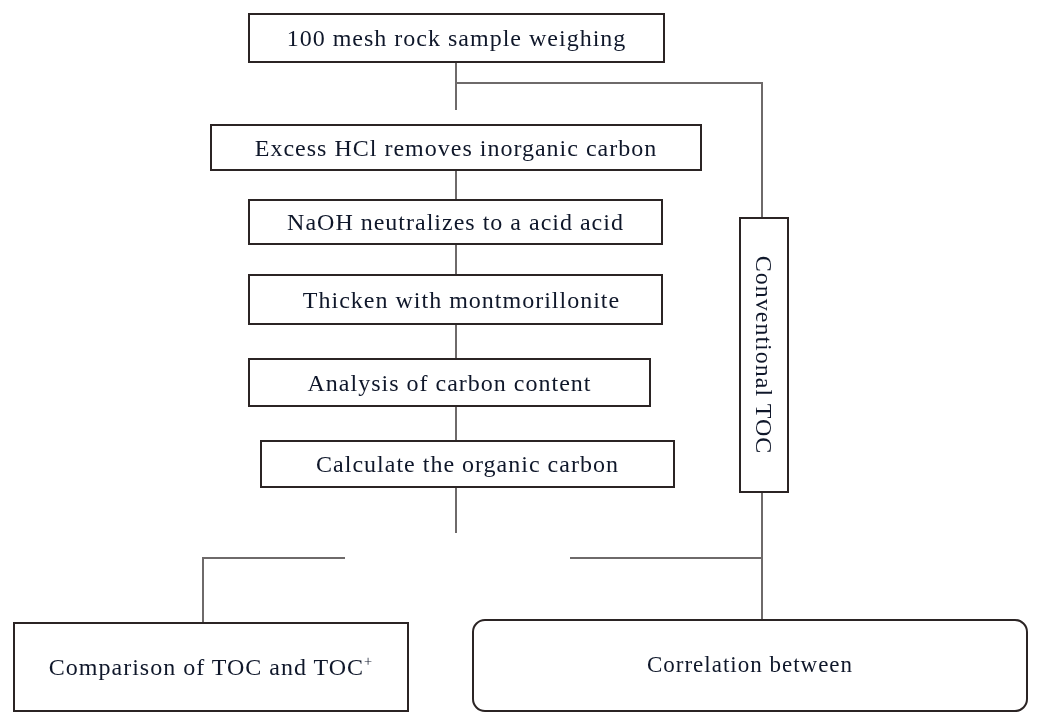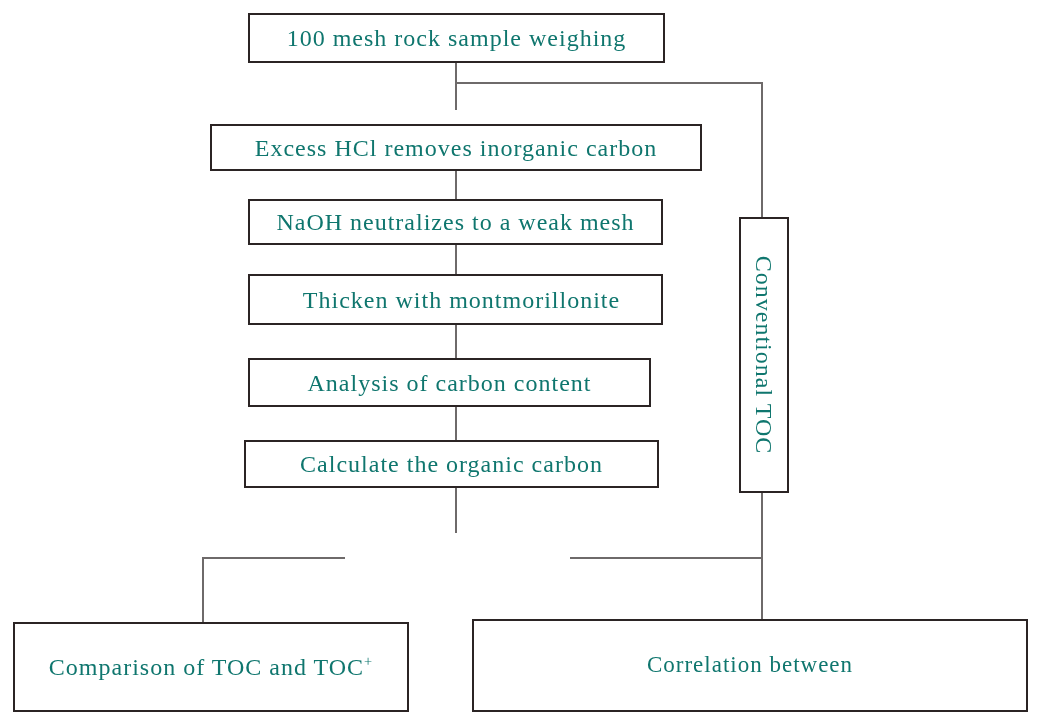--- a/index.html
+++ b/index.html
@@ -6,21 +6,21 @@
     margin: 0;
     padding: 0;
     background: #ffffff;
   }
   #canvas {
     position: relative;
     width: 1043px;
     height: 728px;
     background: #ffffff;
     font-family: "Liberation Serif", "DejaVu Serif", serif;
-    color: #0f766e;
+    color: #0f172a;
     overflow: hidden;
   }
   .node {
     position: absolute;
     box-sizing: border-box;
     background: #ffffff;
     border: 2px solid #2b2424;
     display: flex;
     align-items: center;
     justify-content: center;
@@ -36,24 +36,24 @@
     z-index: 1;
   }
   .v { width: 2px; }
   .h { height: 2px; }
 
   #n-weighing    { left: 248px; top: 13px;  width: 417px; height: 50px; }
   #n-hcl         { left: 210px; top: 124px; width: 492px; height: 47px; }
   #n-naoh        { left: 248px; top: 199px; width: 415px; height: 46px; }
   #n-thicken     { left: 248px; top: 274px; width: 415px; height: 51px; padding-left: 12px; }
   #n-analysis    { left: 248px; top: 358px; width: 403px; height: 49px; }
-  #n-calculate   { left: 244px; top: 440px; width: 415px; height: 48px; }
+  #n-calculate   { left: 260px; top: 440px; width: 415px; height: 48px; }
   #n-result      { left: 345px; top: 533px; width: 225px; height: 49px; }
   #n-comparison  { left: 13px;  top: 622px; width: 396px; height: 90px; text-align: center; }
-  #n-correlation { left: 472px; top: 619px; width: 556px; height: 93px; font-size: 23px; }
+  #n-correlation { left: 472px; top: 619px; width: 556px; height: 93px; font-size: 23px; border-radius: 13px; }
   #n-conventional{ left: 739px; top: 217px; width: 50px;  height: 276px; }
 
   #n-conventional .rot {
     position: absolute;
     left: -115px;
     top: 111px;
     width: 276px;
     height: 50px;
     transform: rotate(90deg);
     display: flex;
@@ -88,21 +88,21 @@
 
   <div class="node" id="n-weighing">
     <span>100 mesh rock sample weighing</span>
   </div>
 
   <div class="node" id="n-hcl">
     <span>Excess HCl removes inorganic carbon</span>
   </div>
 
   <div class="node" id="n-naoh">
-    <span>NaOH neutralizes to a weak mesh</span>
+    <span>NaOH neutralizes to a acid acid</span>
   </div>
 
   <div class="node" id="n-thicken">
     <span>Thicken with montmorillonite</span>
   </div>
 
   <div class="node" id="n-analysis">
     <span>Analysis of carbon content</span>
   </div>
 

